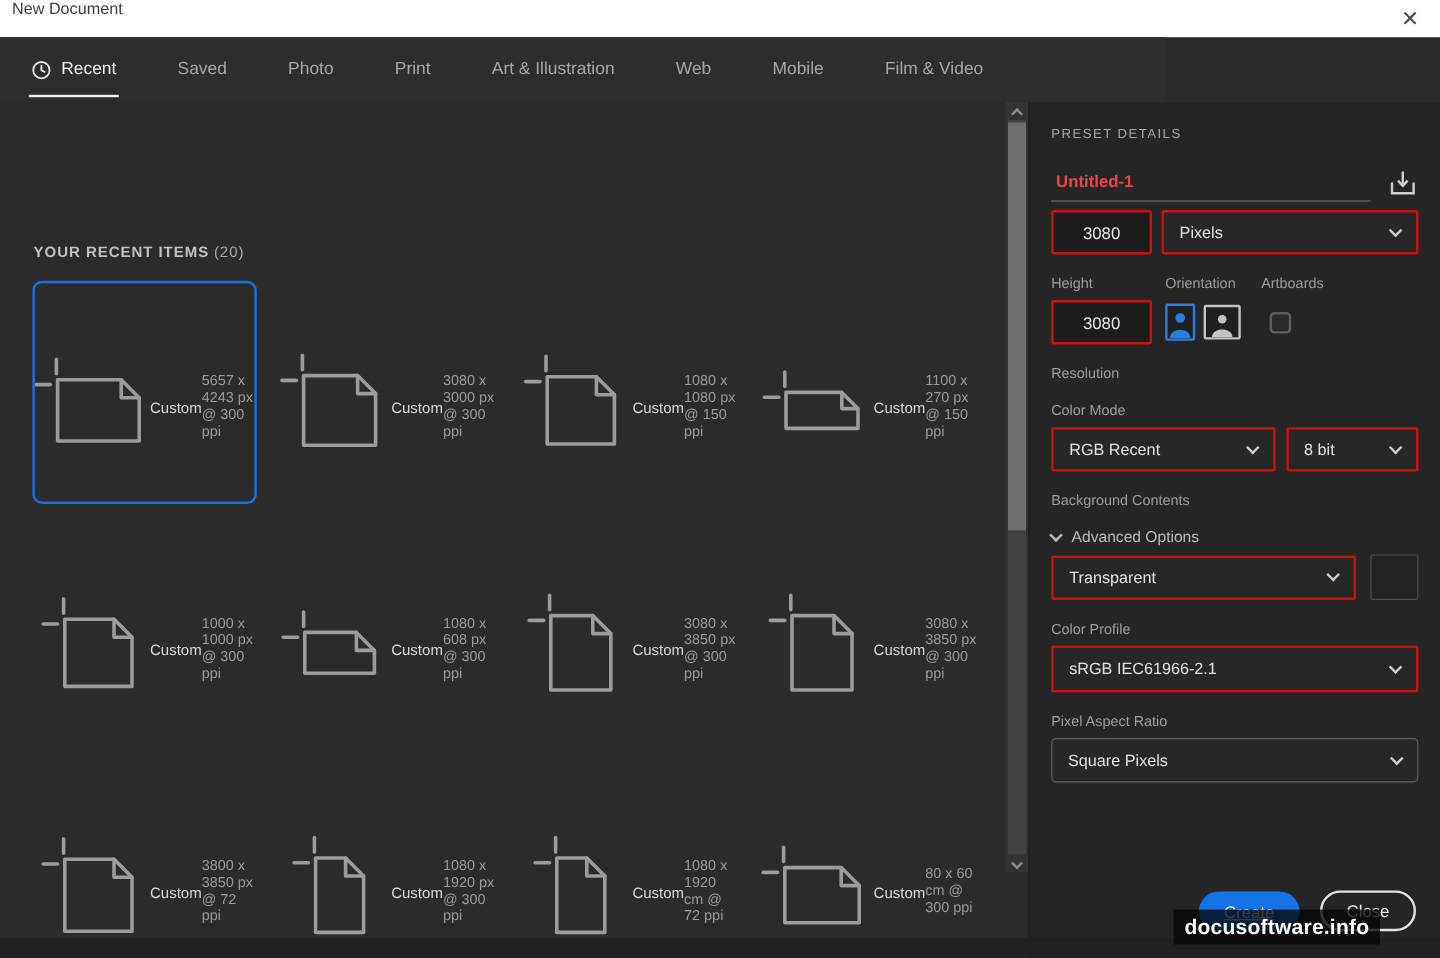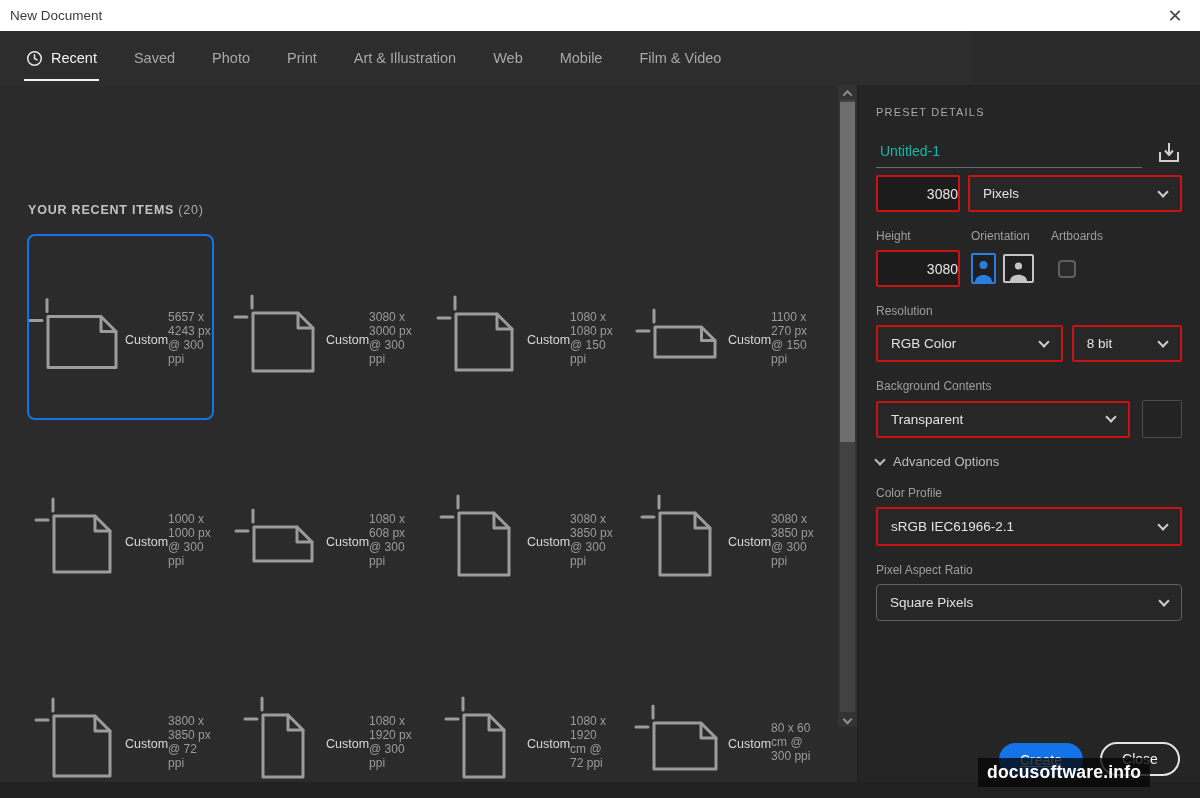--- a/index.html
+++ b/index.html
@@ -4,26 +4,26 @@
 <style>
   * { box-sizing: border-box; margin: 0; padding: 0; }
   html,body { width:1200px; height:798px; }
   body {
     font-family: "Liberation Sans", sans-serif;
     background:#2b2b2b; color:#d8d8d8;
     position:relative; overflow:hidden;
   }
 
   
-  #titlebar { position:absolute; top:0; left:0; width:1200px; height:31px; background:#ffffff; display:flex; align-items:center; }
+  #titlebar { position:absolute; top:0; left:0; width:1200px; height:31px; background:#ffffff; display:flex; }
   #titlebar .title { margin-left:10px; font-size:13.5px; color:#3c3c3c; }
   #titlebar .close { position:absolute; right:14px; top:5px; width:22px; height:22px; display:flex; align-items:center; justify-content:center; font-size:18px; color:#4a4a4a; font-weight:300; cursor:default; }
 
   
-  #tabbar { position:absolute; top:31px; left:0; width:972px; height:54px; background:#2d2d2d; display:flex; align-items:center; padding-left:26px; gap:37px; }
+  #tabbar { position:absolute; top:31px; left:0; width:972px; height:54px; background:#2d2d2d; display:flex; align-items:center; padding-left:26px; gap:51px; }
   .tab { position:relative; height:54px; display:flex; align-items:center; gap:8px; font-size:14.5px; color:#a8a8a8; cursor:default; }
   .tab.active { color:#f2f2f2; }
   .tab.active::after { content:""; position:absolute; left:-2px; right:-2px; bottom:4px; height:2.5px; background:#f2f2f2; }
   .clock-svg { width:17px; height:17px; display:block; }
 
   
   #left-area { position:absolute; left:0; top:85px; width:838px; height:713px; background:#2b2b2b; }
   #recent-heading { position:absolute; left:28px; top:118px; font-size:12.5px; letter-spacing:0.8px; color:#c2c2c2; font-weight:bold; }
   #recent-heading .count { color:#a9a9a9; font-weight:normal; margin-left:4px; }
 
@@ -41,27 +41,27 @@
   .sb-chev.up { transform:rotate(-135deg) translate(-1px,-1px); }
   .sb-chev.down { transform:rotate(45deg); }
   #sb-track { position:absolute; left:2px; top:15px; width:15px; height:612px; background:#424242; }
   #sb-thumb { position:absolute; left:0; top:2px; width:15px; height:340px; background:#6e6e6e; }
   #sb-down { position:absolute; left:2px; bottom:2px; }
 
   
   #right-panel { position:absolute; left:857px; top:85px; width:343px; height:713px; background:#252525; border-left:1px solid #1f1f1f; padding:0 18px; }
   .rp-heading { margin-top:21px; font-size:11px; letter-spacing:1.2px; color:#a8a8a8; }
   #name-row { margin-top:22px; display:flex; align-items:flex-end; }
-  #doc-name { flex:1; font-size:14px; color:#14b8a6; padding:0 4px 8px 4px; border-bottom:1px solid #6a6a6a; margin-right:14px; }
+  #doc-name { flex:1; font-size:14px; color:#ef4444; padding:0 4px 8px 4px; border-bottom:1px solid #6a6a6a; margin-right:14px;font-weight:bold; }
   .save-svg { width:26px; height:26px; flex:0 0 auto; margin-bottom:2px; }
 
   .rp-label { margin-top:17px; font-size:12px; color:#9e9e9e; }
   .rp-row { margin-top:7px; display:flex; align-items:center; }
 
-  .num-input { width:84px; height:37px; background:#1c1c1c; border:1px solid #555; border-radius:3px; color:#e6e6e6; font-size:14px; text-align:right; font-family:"Liberation Sans",sans-serif; outline:none; }
+  .num-input { width:84px; height:37px; background:#1c1c1c; border:1px solid #555; border-radius:3px; color:#e6e6e6; font-size:14px; text-align:center; font-family:"Liberation Sans",sans-serif; outline:none; }
   .dropdown { height:37px; background:#272727; border:1px solid #606060; border-radius:4px; display:flex; align-items:center; justify-content:space-between; padding:0 13px; font-size:13.5px; color:#e2e2e2; cursor:default; }
   .chev { width:8px; height:8px; border-right:2px solid #cdcdcd; border-bottom:2px solid #cdcdcd; transform:rotate(45deg); margin-top:-4px; flex:0 0 auto; }
   .annotated { border:2px solid #cc1111 !important; border-radius:2px !important; }
 
   #units-dd { width:218px; margin-left:8px; }
   #res-dd { width:216px; margin-left:8px; }
 
   #hoa-labels { margin-top:17px; display:flex; font-size:12px; color:#9e9e9e; }
   #hoa-labels .l1 { width:95px; }
   #hoa-labels .l2 { width:80px; }
@@ -309,43 +309,44 @@
       <svg width="25" height="21" viewBox="0 0 25 21">
           <circle cx="12.5" cy="6" r="3.6" fill="#c4c4c4"></circle>
           <path d="M4 21 C4 12.5 21 12.5 21 21 Z" fill="#c4c4c4"></path>
         </svg>
     </div>
     <div id="artboards-cb"></div>
   </div>
 
   <div class="rp-label">Resolution</div>
 
+  <div class="rp-label">Color Mode</div>
   <div id="cm-row">
     <div class="dropdown annotated" id="cm-dd">
-        <span>RGB Color</span>
+        <span>RGB Recent</span>
         <span class="chev"></span>
       </div>
     <div class="dropdown annotated" id="bit-dd">
         <span>8 bit</span>
         <span class="chev"></span>
       </div>
   </div>
 
   <div class="rp-label">Background Contents</div>
+  <div id="advanced-row">
+    <span class="chev-open"></span>
+    <span>Advanced Options</span>
+  </div>
+
   <div id="bg-row">
     <div class="dropdown annotated" id="bg-dd">
         <span>Transparent</span>
         <span class="chev"></span>
       </div>
     <div id="bg-swatch"></div>
-  </div>
-
-  <div id="advanced-row">
-    <span class="chev-open"></span>
-    <span>Advanced Options</span>
   </div>
 
   <div class="rp-label">Color Profile</div>
   <div class="rp-row">
     <div class="dropdown annotated" id="profile-dd">
         <span>sRGB IEC61966-2.1</span>
         <span class="chev"></span>
       </div>
   </div>
 

